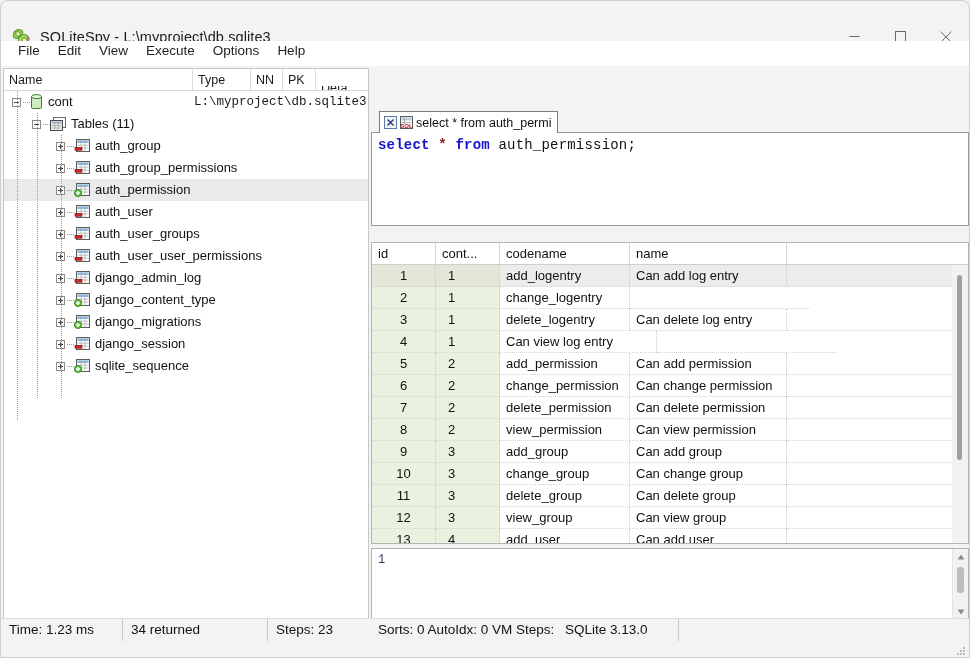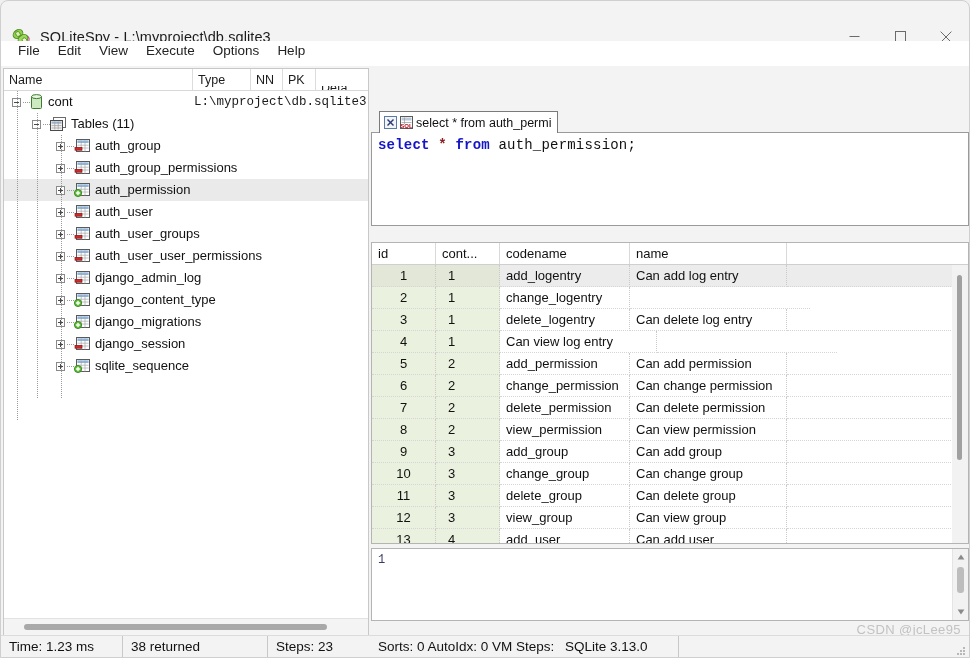--- a/index.html
+++ b/index.html
@@ -204,21 +204,21 @@
   .arrbtn { position:absolute; left:0; width:16px; height:16px;
             display:flex; align-items:center; justify-content:center; }
   .arrbtn.up { top:0; } .arrbtn.dn { bottom:0; }
   #out-vthumb {
     position:absolute; left:4px; top:18px; width:7px; height:26px;
     background:#bdbdbd; border-radius:3px;
   }
 
   
   #statusbar {
-    position:absolute; left:0; bottom:0; width:100%; height:22px;
+    position:absolute; left:0; bottom:17px; width:100%; height:22px;
     background:#f3f3f3; display:flex; align-items:center;
     border-top:1px solid #dcdcdc;
   }
   .sb {
     font-size:13.5px; color:#111; height:22px; display:flex;
     align-items:center; padding:0 8px; border-right:1px solid #c8c8c8;
     white-space:nowrap; overflow:hidden;
   }
   .sb.s0 { width:122px; }
   .sb.s1 { width:145px; }
@@ -651,21 +651,21 @@
             </svg>
         </div>
       </div>
     </div>
   </div>
 
   <div id="watermark">CSDN @jcLee95</div>
 
   <div id="statusbar">
     <div class="sb s0">Time: 1.23 ms</div>
-    <div class="sb s1">38 returned</div>
+    <div class="sb s1">34 returned</div>
     <div class="sb s2">Steps: 23</div>
     <div class="sb s3">Sorts: 0 AutoIdx: 0 VM Steps: 1!</div>
     <div class="sb s4">SQLite 3.13.0</div>
     <div class="sb grip"></div>
   </div>
 
   <div id="resizegrip">
     <svg width="12" height="12" viewBox="0 0 12 12">
       <g fill="#b8b8b8">
         <rect x="9" y="9" width="2" height="2"></rect>

